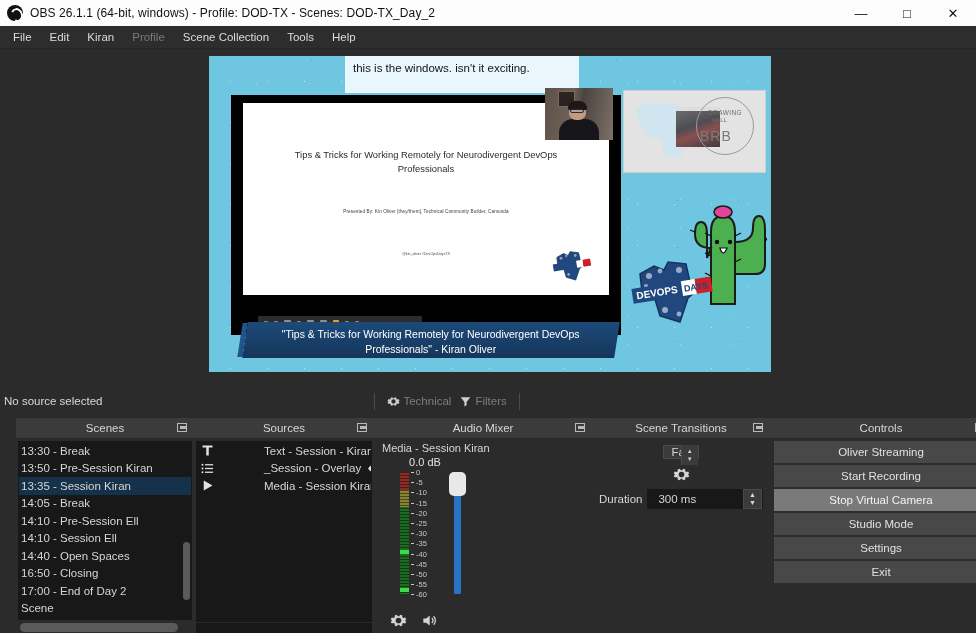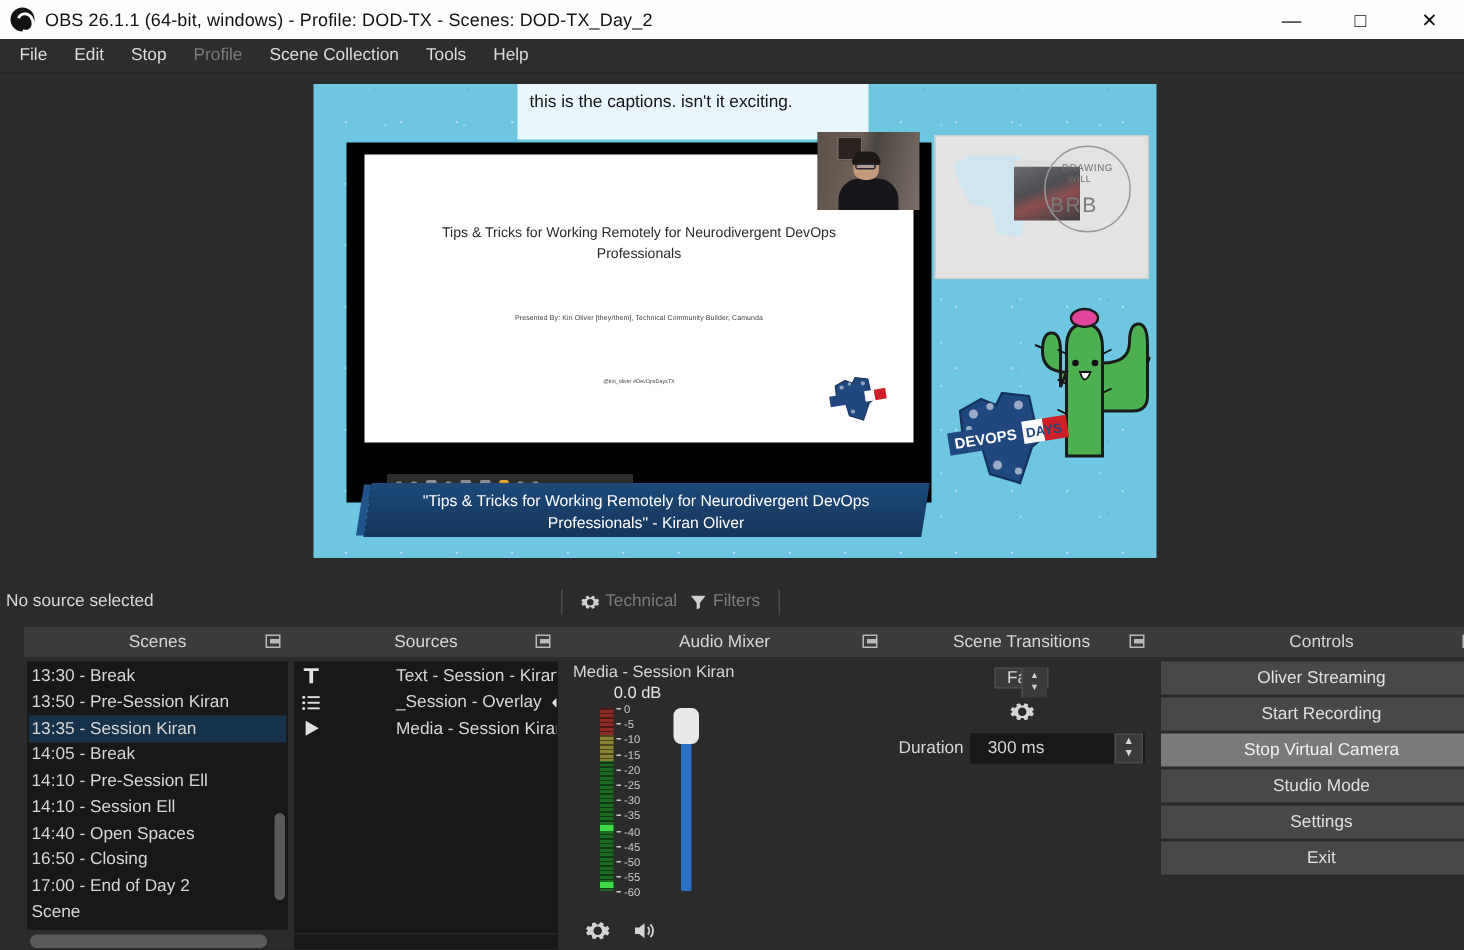--- a/index.html
+++ b/index.html
@@ -110,21 +110,21 @@
   }
   .wc-wall { position: absolute; inset: 0; background: linear-gradient(100deg,#5d5048 0%,#6e6158 38%,#4a4440 52%,#7d7168 100%); }
   .wc-frame { position: absolute; left: 13px; top: 3px; width: 17px; height: 16px; background: #2a2320; border: 1px solid #786a60; }
   .wc-head { position: absolute; left: 24px; top: 16px; width: 17px; height: 16px; border-radius: 48% 48% 42% 42%; background: #c49a7a; }
   .wc-hair { position: absolute; left: 23px; top: 13px; width: 19px; height: 9px; border-radius: 9px 9px 2px 2px; background: #1d1815; }
   .wc-glass { position: absolute; left: 25px; top: 21px; width: 14px; height: 4px; border: 1px solid #2b2b34; border-radius: 2px; background: rgba(140,170,210,.35); }
   .wc-body { position: absolute; left: 14px; top: 31px; width: 40px; height: 24px; border-radius: 14px 14px 0 0; background: #17161a; }
 
   
   .board {
-    position: absolute; left: 414px; top: 34px; width: 143px; height: 96px;
+    position: absolute; left: 414px; top: 34px; width: 143px; height: 83px;
     background: #e3e3e3; border: 1px solid #cfcfcf; overflow: hidden;
   }
   .board-tx {
     position: absolute; left: 12px; top: 13px; width: 62px; height: 54px;
     background: #cfe6f0; clip-path: polygon(14% 0,72% 0,74% 16%,100% 17%,96% 48%,80% 62%,72% 100%,46% 96%,40% 64%,18% 60%,4% 30%,0 10%);
   }
   .board-photo {
     position: absolute; left: 52px; top: 16px; width: 44px; height: 40px;
     background: linear-gradient(160deg,#6b6b70 0%,#4d4d52 40%,#8a4f4f 60%,#3d3d42 100%);
     border-top: 4px solid #ddd;
@@ -314,21 +314,21 @@
   <div class="win-buttons">
     <div class="win-btn">—</div>
     <div class="win-btn">□</div>
     <div class="win-btn close">✕</div>
   </div>
 </div>
 
 <div class="menubar">
   <div class="menu-item">File</div>
   <div class="menu-item">Edit</div>
-  <div class="menu-item">Stop</div>
+  <div class="menu-item">Kiran</div>
   <div class="menu-item disabled">Profile</div>
   <div class="menu-item">Scene Collection</div>
   <div class="menu-item">Tools</div>
   <div class="menu-item">Help</div>
 </div>
 
 <div class="preview-wrap">
   <div class="canvas">
     <div class="speckles"></div>
 
@@ -363,21 +363,21 @@
       </g>
       <g transform="rotate(-9 46 38)">
         <rect x="8" y="31" width="50" height="15" fill="#20487e"></rect>
         <rect x="58" y="31" width="14" height="15" fill="#fff"></rect>
         <rect x="72" y="31" width="16" height="15" fill="#cf2027"></rect>
         <text x="12" y="42" font-family="Liberation Sans, sans-serif" font-size="10" font-weight="bold" fill="#fff">DEVOPS</text>
         <text x="60" y="42" font-family="Liberation Sans, sans-serif" font-size="9" font-weight="bold" fill="#20487e">DAYS</text>
       </g>
     </svg>
 
-    <div class="captions">this is the captions. isn't it exciting.</div>
+    <div class="captions">this is the windows. isn't it exciting.</div>
 
     <div class="share-frame">
       <div class="slide">
         <div class="slide-title">Tips &amp; Tricks for Working Remotely for Neurodivergent DevOps Professionals</div>
         <div class="slide-presenter">Presented By: Kin Oliver [they/them], Technical Community Builder, Camunda</div>
         <div class="slide-handle">@kin_oliver  #DevOpsDaysTX</div>
         <svg class="slide-logo" viewBox="0 0 92 72">
           <path d="M16 22 L30 14 L40 18 L44 10 L62 12 L66 30 L78 34 L64 46 L56 70 L36 64 L30 44 L18 40 Z" fill="#20487e" stroke="#16325c" stroke-width="1.5"></path>
           <g fill="#fff" opacity=".5">
             <circle cx="25" cy="24" r="3"></circle>

